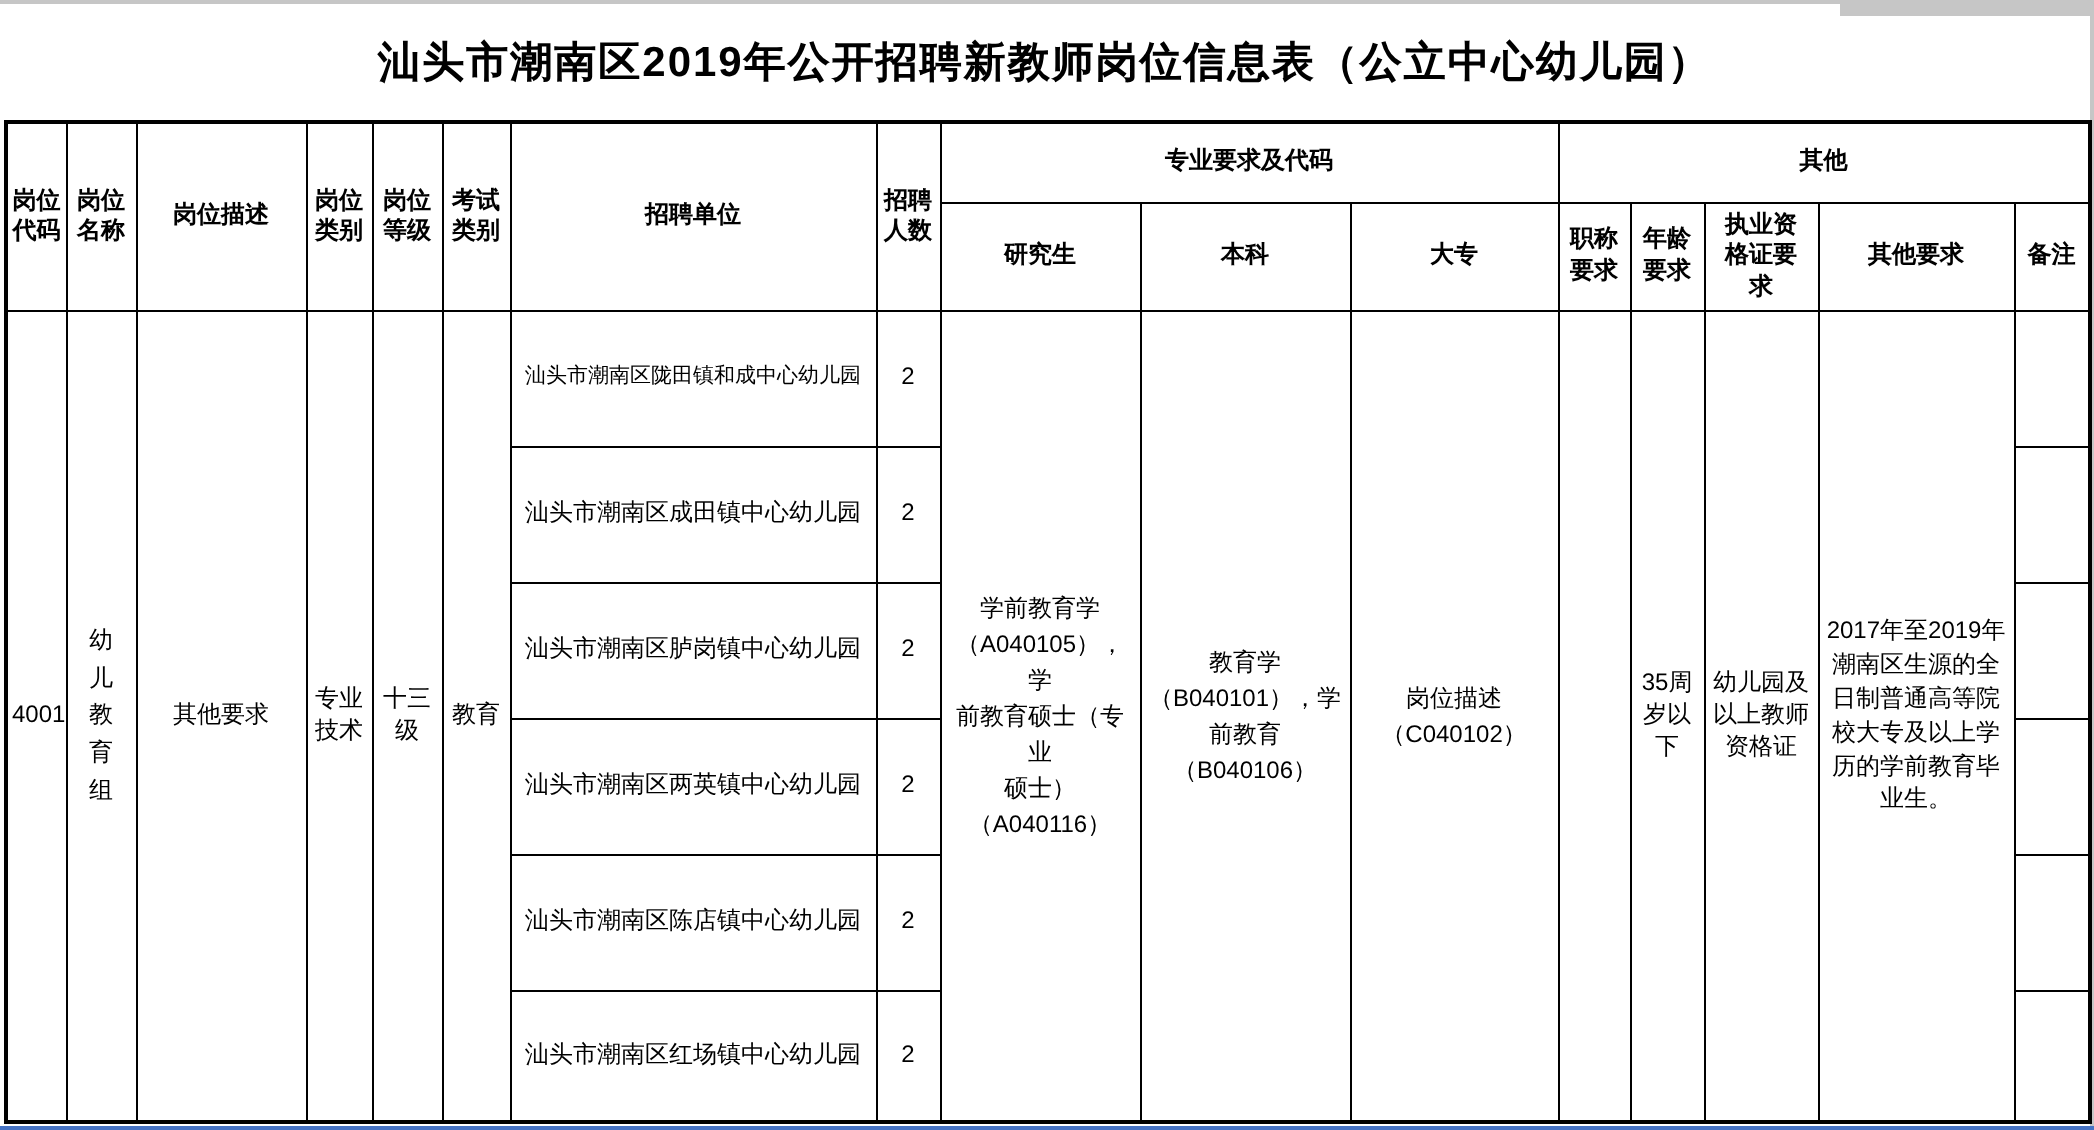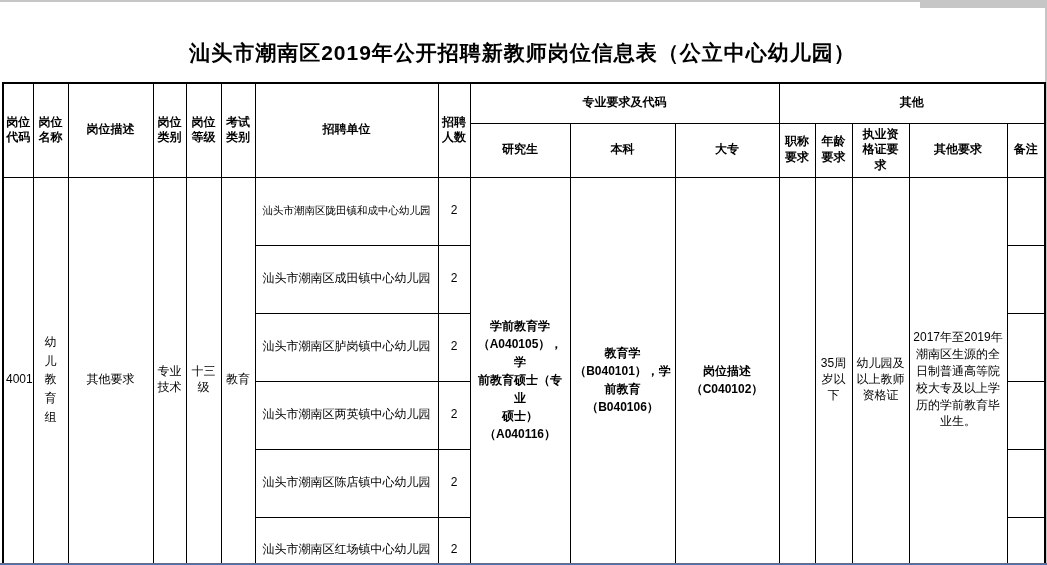--- a/index.html
+++ b/index.html
@@ -14,39 +14,39 @@
     background:#ffffff;
   }
   .corner-gray {
     position:absolute; top:0; right:0; width:125px; height:6px; background:#c6c6c6;
   }
   .bottom-line {
     position:absolute; left:0; bottom:0; width:1047px; height:2px; background:#4472c4;
   }
   .title {
     height:58px; display:flex; align-items:center; justify-content:center;
-    font-size:21px; font-weight:bold; letter-spacing:1px;margin-top:22px;
+    font-size:21px; font-weight:bold; letter-spacing:1px;
   }
   table.sheet {
     border-collapse:collapse; table-layout:fixed;
     width:1041px; margin-left:2px;
     border:2px solid #000;
   }
   .sheet th, .sheet td {
     border:1px solid #000;
     text-align:center; vertical-align:middle;
     padding:1px 2px;
     font-size:12px; line-height:1.3;
     white-space:pre-line;
     overflow:hidden;
     font-weight:normal;
   }
   .sheet th { font-weight:bold;margin-top:47px; }
   td.vname { line-height:1.55; font-size:12px; }
-  td.majors { line-height:1.5;font-weight:bold; }
+  td.majors { line-height:1.5; }
   td.otherreq { line-height:1.4; }
   td.unit-sm { font-size:10.5px; }
   td.unit { font-size:12px; }
 </style>
 </head>
 <body>
 
 <div class="page">
   <div class="title">汕头市潮南区2019年公开招聘新教师岗位信息表（公立中心幼儿园）</div>
 

